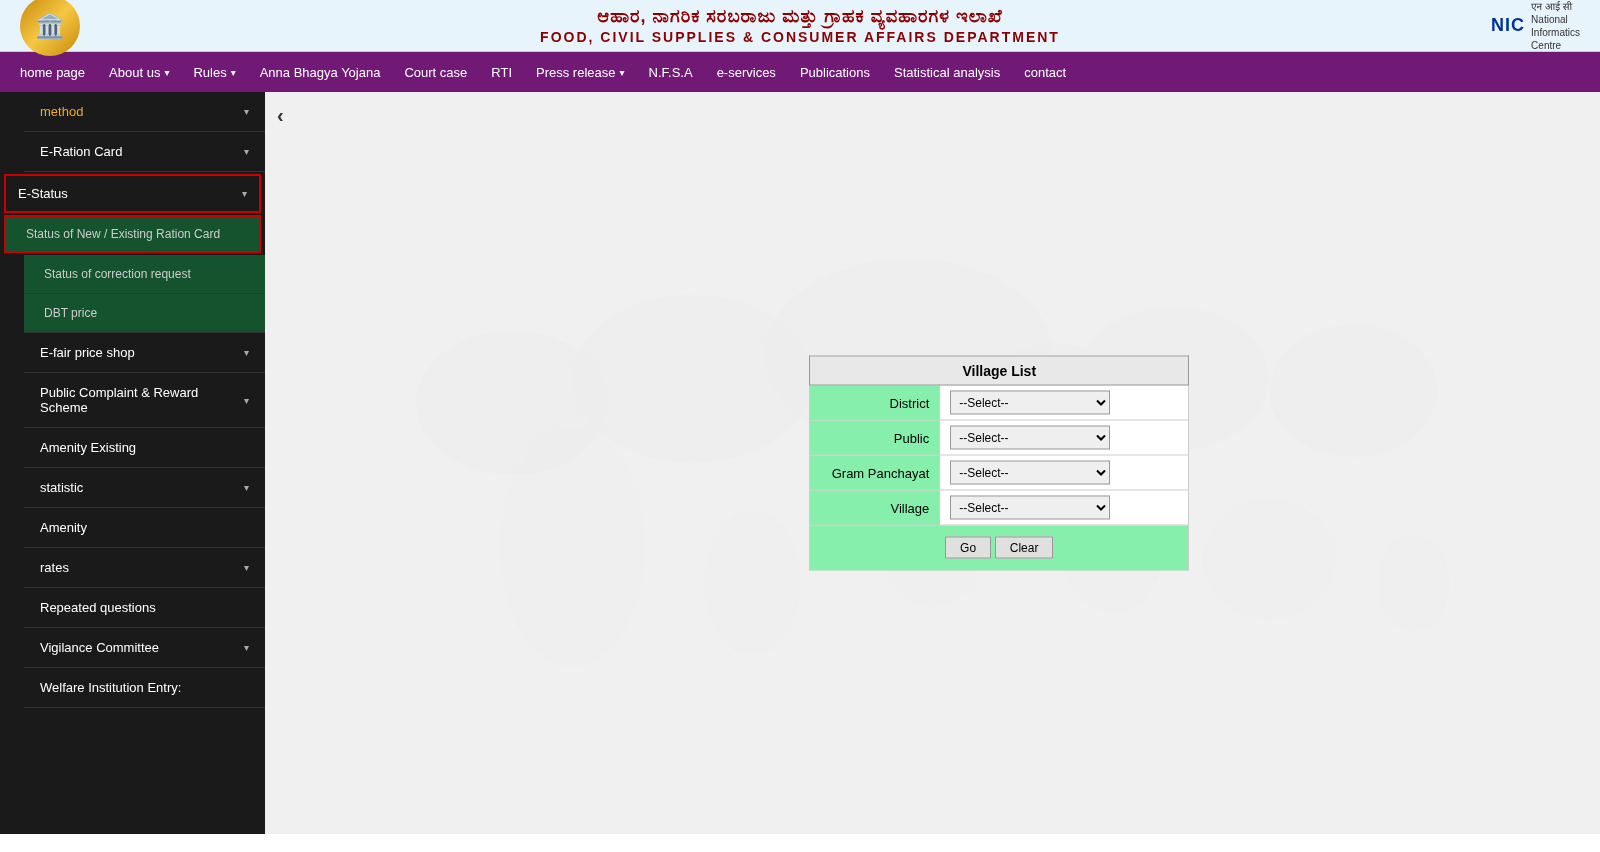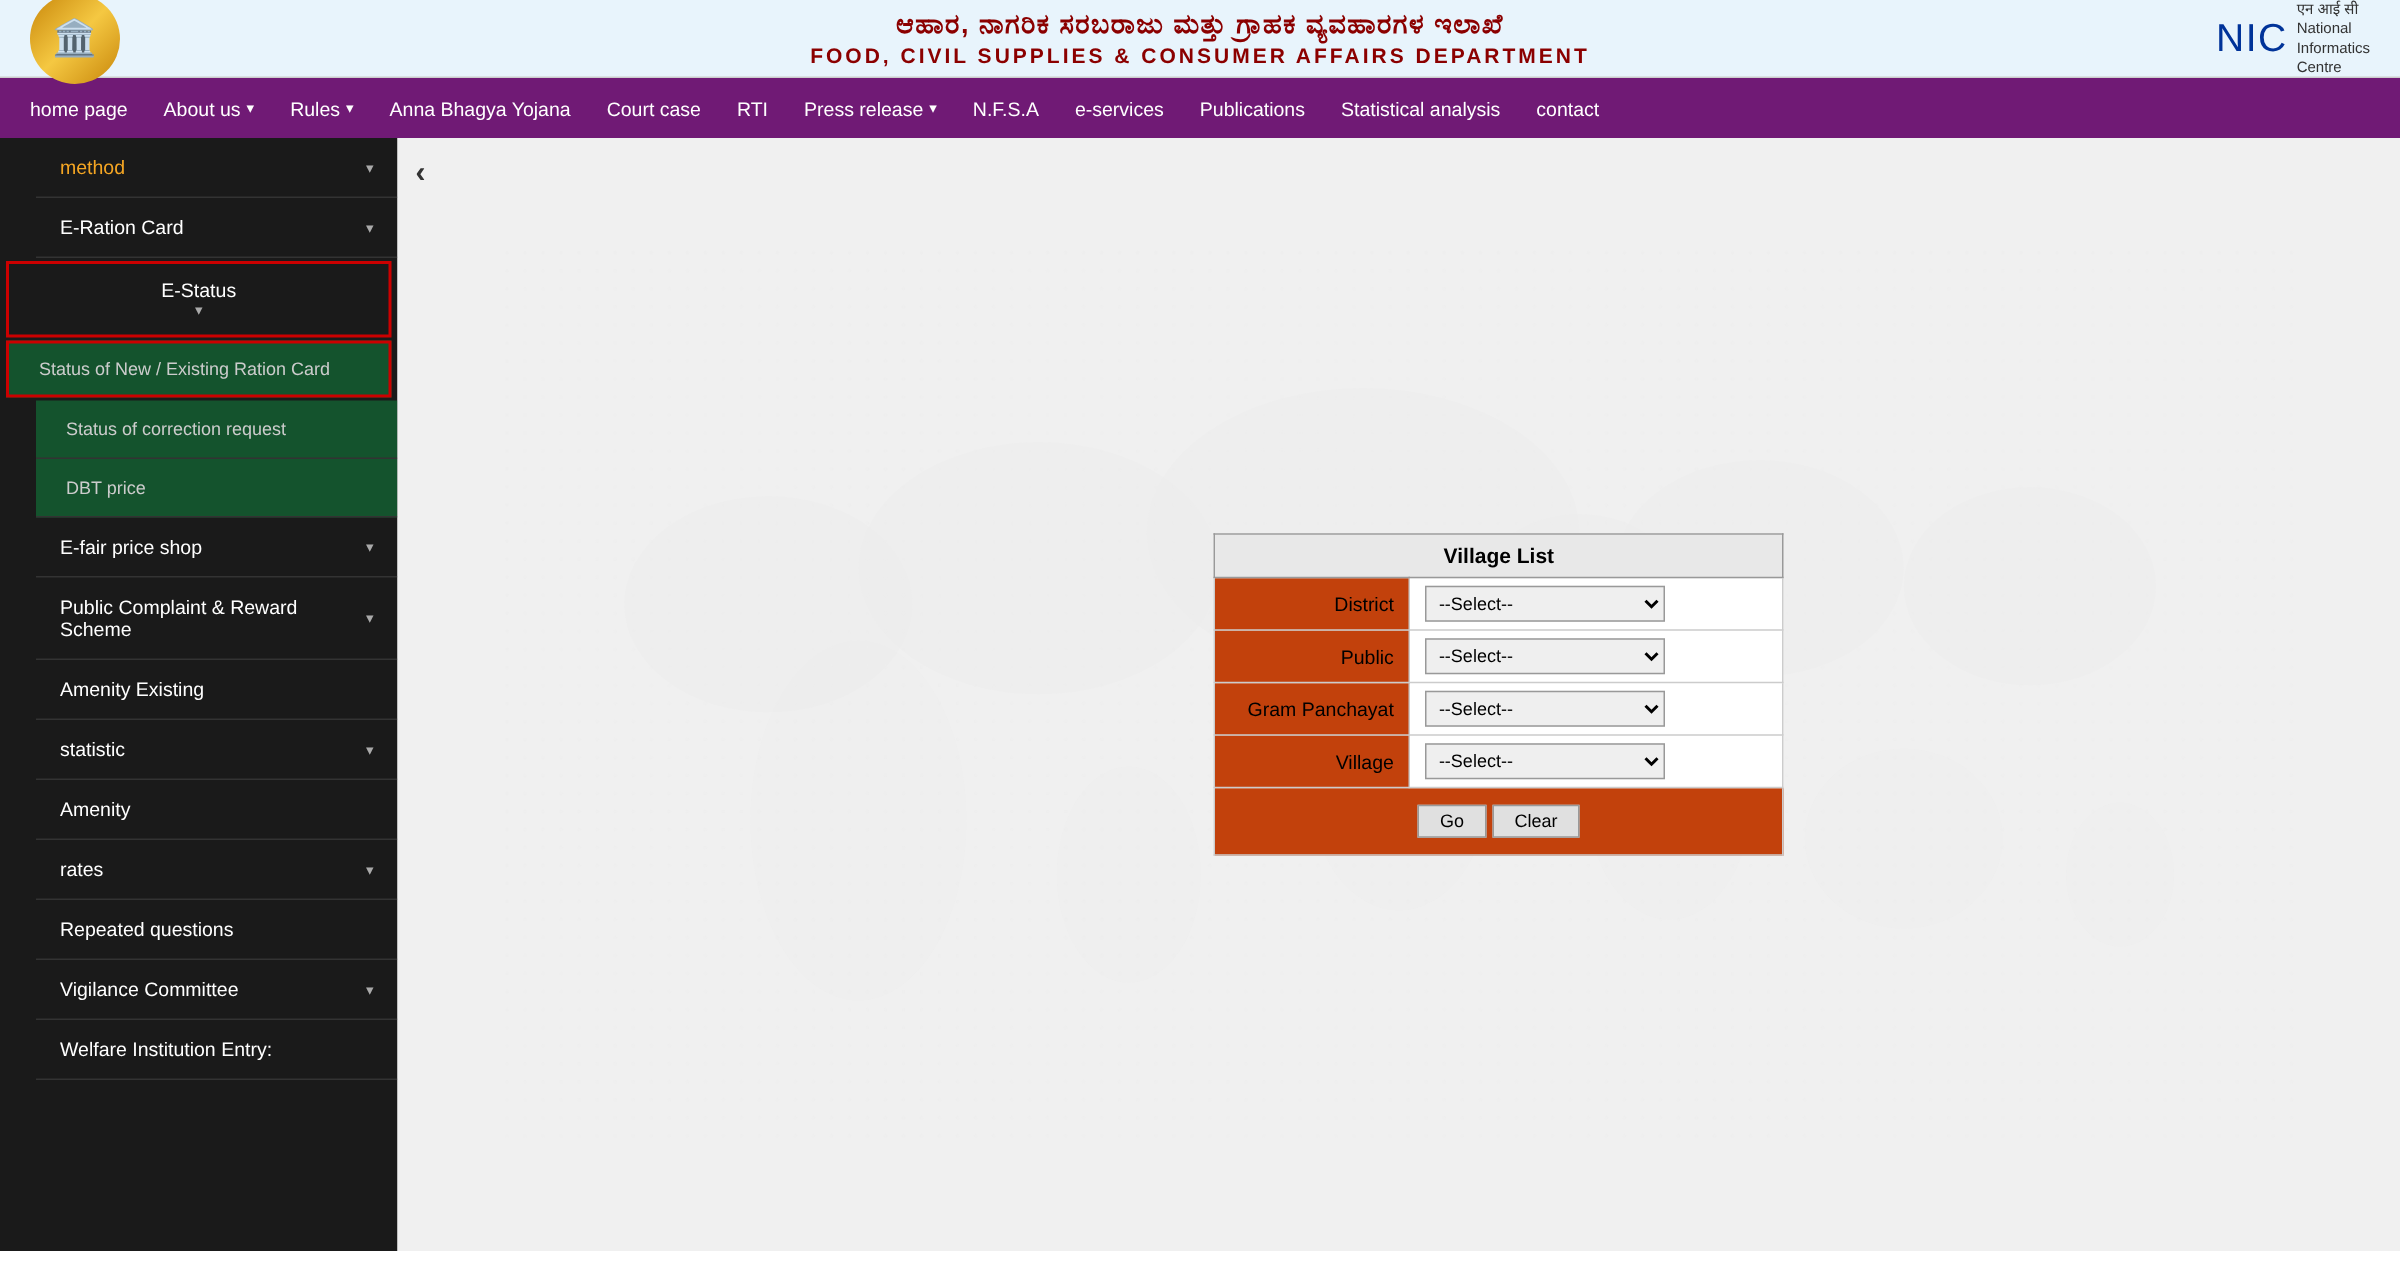--- a/index.html
+++ b/index.html
@@ -55,22 +55,22 @@
       z-index: -1;
     }
     .nic-logo {
       position: absolute;
       right: 20px;
       display: flex;
       align-items: center;
       gap: 6px;
     }
     .nic-text {
-      font-size: 26px;
-      font-weight: normal;
+      font-size: 18px;
+      font-weight: bold;
       color: #003399;
       letter-spacing: 1px;
       margin-left: 26px;
     }
     .nic-subtitle {
       font-size: 10px;
       color: #333;
       line-height: 1.3;
     }
 
@@ -195,21 +195,21 @@
     }
     .village-list-table td {
       padding: 5px 10px;
       border: 1px solid #ccc;
       font-size: 13px;
     }
     .village-list-table td:first-child {
       text-align: right;
       font-weight: normal;
       white-space: nowrap;
-      background: #c2410c;
+      background: #86efac;
       width: 130px;
     }
     .village-list-table td:last-child {
       text-align: left;
     }
     .village-list-table select {
       width: 160px;
       padding: 3px 4px;
       font-size: 12px;
       border: 1px solid #999;
@@ -293,21 +293,21 @@
     <div class="sidebar-item active-parent">
       <span>method</span>
       <span class="chevron-down">▾</span>
     </div>
 
     <div class="sidebar-item">
       <span>E-Ration Card</span>
       <span class="chevron-down">▾</span>
     </div>
 
-    <div class="sidebar-item highlighted" style="border: 2px solid #cc0000; margin: 2px 4px; flex-direction: column;">
+    <div class="sidebar-item highlighted" style="border: 2px solid #cc0000; margin: 2px 4px;">
       <span>E-Status</span>
       <span class="chevron-down">▾</span>
     </div>
 
     <div class="sidebar-item sub-item highlighted" style="border: 2px solid #cc0000; margin: 2px 4px;">
       <span>Status of New / Existing Ration Card</span>
     </div>
 
     <div class="sidebar-item sub-item">
       <span>Status of correction request</span>

